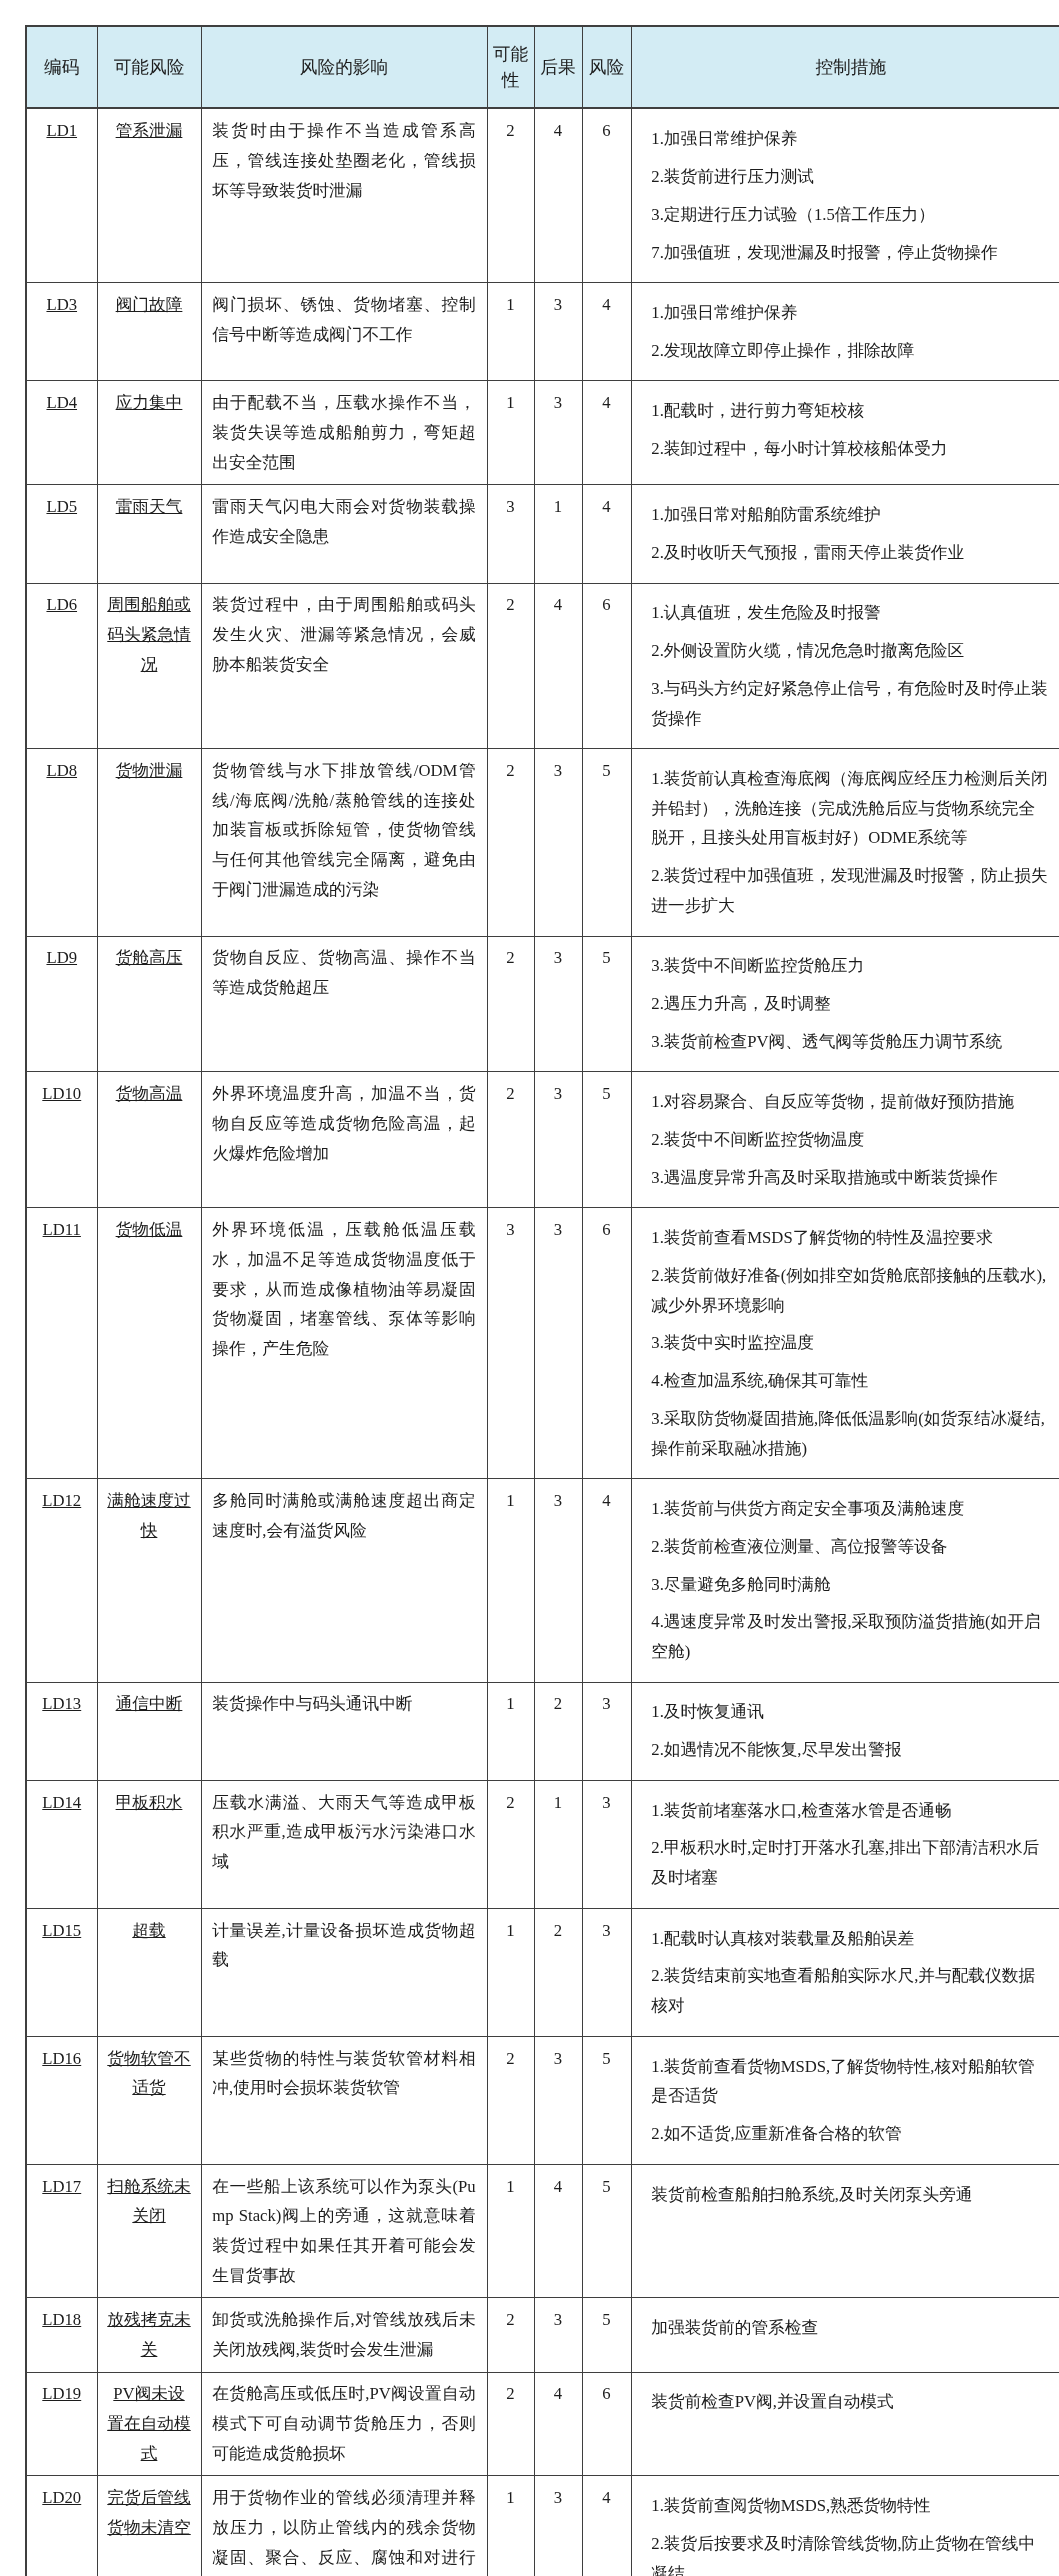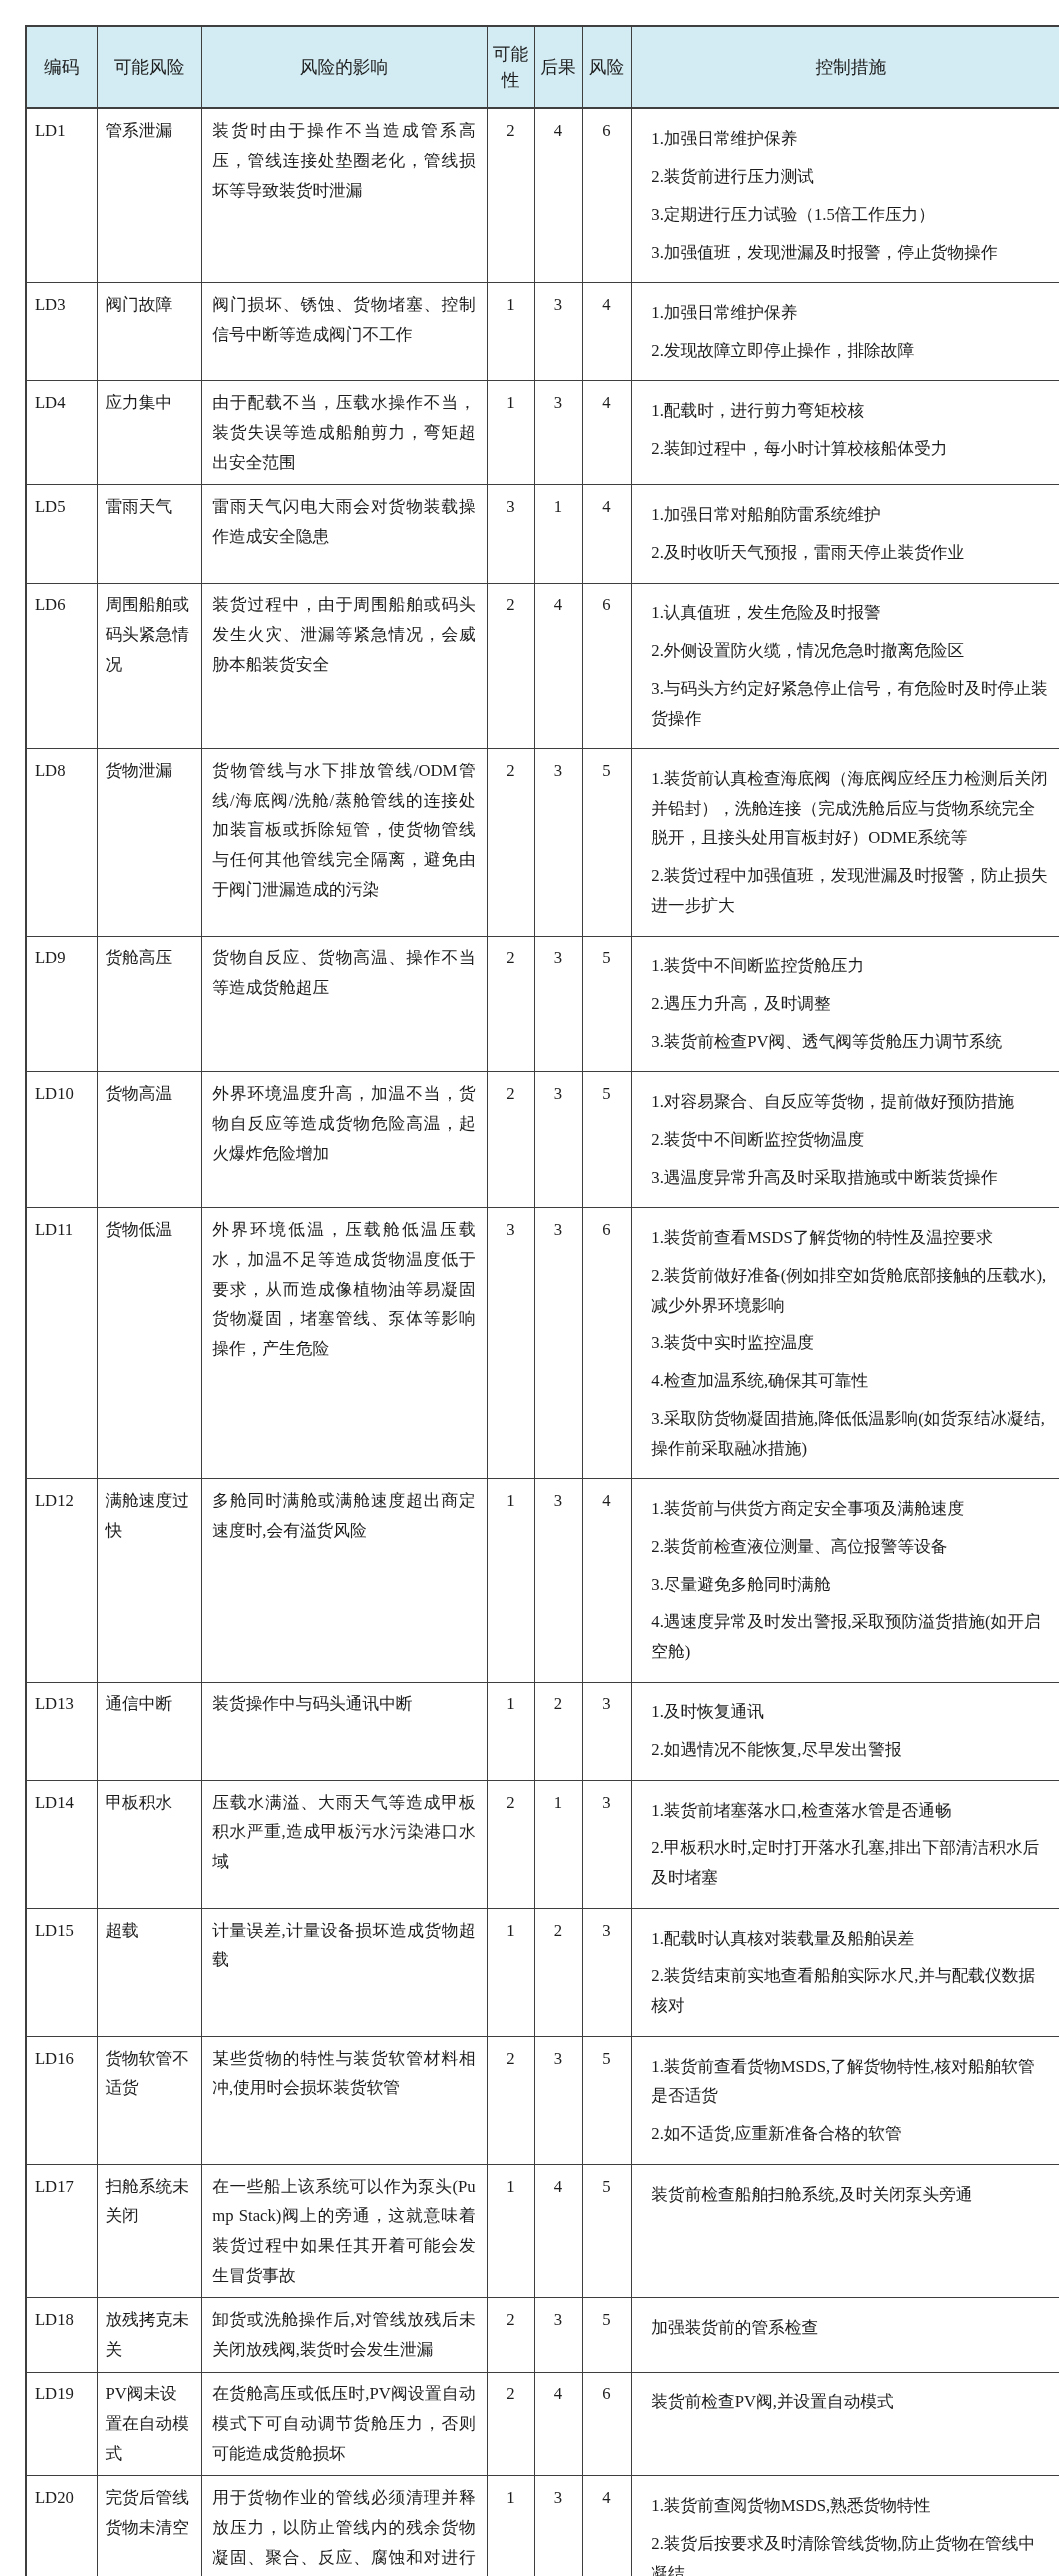--- a/index.html
+++ b/index.html
@@ -39,21 +39,21 @@
     padding:13.7px 3.9px;
     border-bottom:2px solid var(--border);
   }
   col.c-code{width:71px;}
   col.c-risk{width:104px;}
   col.c-impact{width:286px;}
   col.c-pos{width:47px;}
   col.c-con{width:48px;}
   col.c-lvl{width:49px;}
   col.c-ctrl{width:440px;}
-  td.cell-code,td.cell-risk{text-align:left;}
+  td.cell-code,td.cell-risk{text-align:center;text-decoration:underline;}
   td.cell-num{text-align:center;padding-left:2px;padding-right:2px;}
   td.cell-impact{text-align:justify;text-justify:inter-character;padding:6.9px 10.8px;}
   td.cell-controls{padding:6.9px 11.8px;}
   .control-line{margin:8px;}
 </style>
 </head>
 <body>
 
 <div class="page">
   <table class="risk-table">
@@ -82,21 +82,21 @@
     <td class="cell-code">LD1</td>
     <td class="cell-risk">管系泄漏</td>
     <td class="cell-impact">装货时由于操作不当造成管系高压，管线连接处垫圈老化，管线损坏等导致装货时泄漏</td>
     <td class="cell-num">2</td>
     <td class="cell-num">4</td>
     <td class="cell-num">6</td>
     <td class="cell-controls">
             <div class="control-line">1.加强日常维护保养</div>
             <div class="control-line">2.装货前进行压力测试</div>
             <div class="control-line">3.定期进行压力试验（1.5倍工作压力）</div>
-            <div class="control-line">3.加强值班，发现泄漏及时报警，停止货物操作</div>
+            <div class="control-line">7.加强值班，发现泄漏及时报警，停止货物操作</div>
           </td>
   </tr>
 
 
   <tr>
     <td class="cell-code">LD3</td>
     <td class="cell-risk">阀门故障</td>
     <td class="cell-impact">阀门损坏、锈蚀、货物堵塞、控制信号中断等造成阀门不工作</td>
     <td class="cell-num">1</td>
     <td class="cell-num">3</td>
@@ -162,21 +162,21 @@
   </tr>
 
   <tr>
     <td class="cell-code">LD9</td>
     <td class="cell-risk">货舱高压</td>
     <td class="cell-impact">货物自反应、货物高温、操作不当等造成货舱超压</td>
     <td class="cell-num">2</td>
     <td class="cell-num">3</td>
     <td class="cell-num">5</td>
     <td class="cell-controls">
-            <div class="control-line">1.装货中不间断监控货舱压力</div>
+            <div class="control-line">3.装货中不间断监控货舱压力</div>
             <div class="control-line">2.遇压力升高，及时调整</div>
             <div class="control-line">3.装货前检查PV阀、透气阀等货舱压力调节系统</div>
           </td>
   </tr>
 
   <tr>
     <td class="cell-code">LD10</td>
     <td class="cell-risk">货物高温</td>
     <td class="cell-impact">外界环境温度升高，加温不当，货物自反应等造成货物危险高温，起火爆炸危险增加</td>
     <td class="cell-num">2</td>

